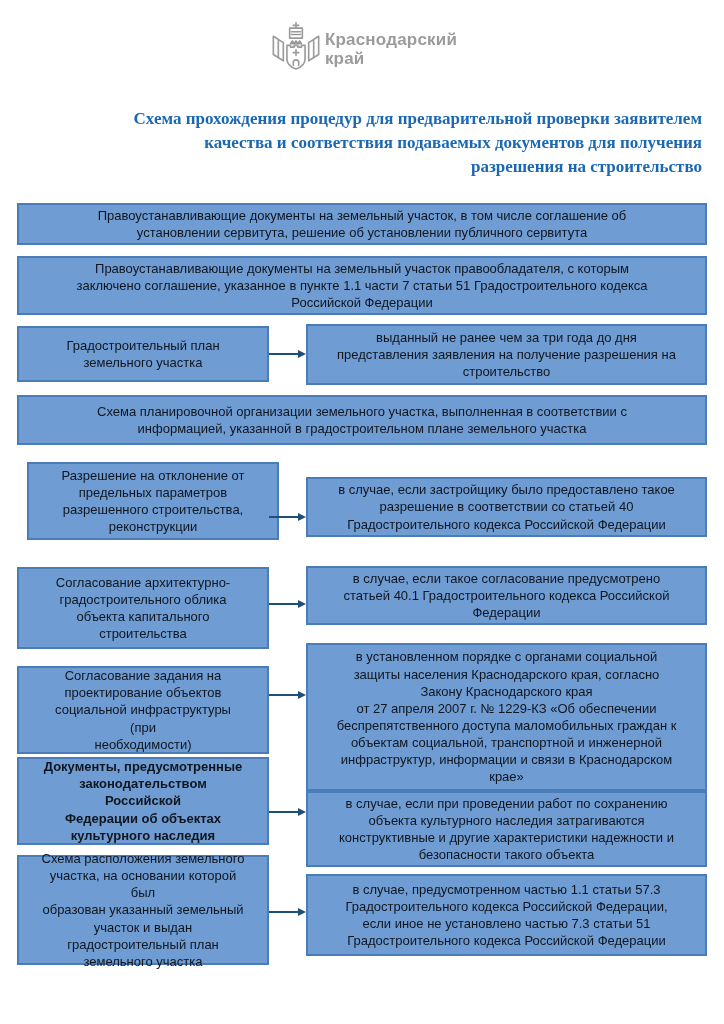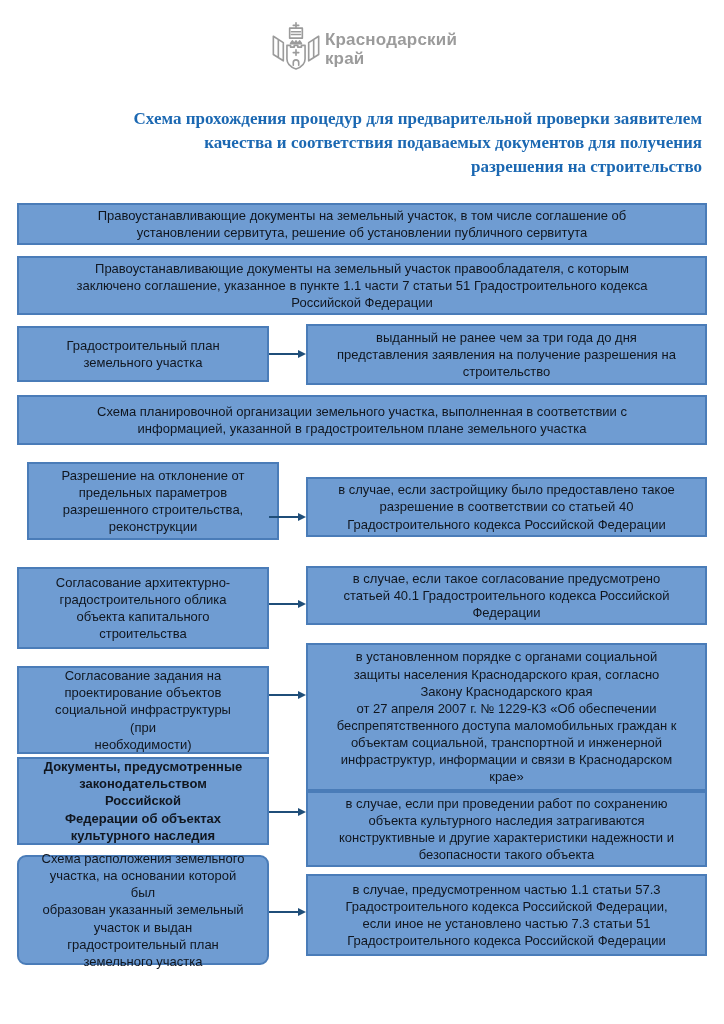--- a/index.html
+++ b/index.html
@@ -40,21 +40,21 @@
   .b3r { left:306px; top:324px; width:401px; height:61px; }
   .b4  { left:17px;  top:395px; width:690px; height:50px; }
   .b5l { left:27px;  top:462px; width:252px; height:78px; }
   .b5r { left:306px; top:477px; width:401px; height:60px; }
   .b6l { left:17px;  top:567px; width:252px; height:82px; }
   .b6r { left:306px; top:566px; width:401px; height:59px; }
   .b7l { left:17px;  top:666px; width:252px; height:88px; }
   .b7r { left:306px; top:643px; width:401px; height:148px; }
   .b8l { left:17px;  top:757px; width:252px; height:88px;font-weight:bold; }
   .b8r { left:306px; top:791px; width:401px; height:76px; }
-  .b9l { left:17px;  top:855px; width:252px; height:110px;border-radius:9px; }
+  .b9l { left:17px;  top:855px; width:252px; height:110px; }
   .b9r { left:306px; top:874px; width:401px; height:82px; }
   
   .arrow {
     position:absolute; left:269px; width:30px; height:2px;
     background:var(--arrow, #1f4e79);
   }
   .arrow::after {
     content:""; position:absolute; right:-7px; top:-3.5px;
     width:0; height:0;
     border-left:8px solid var(--arrow, #1f4e79);

